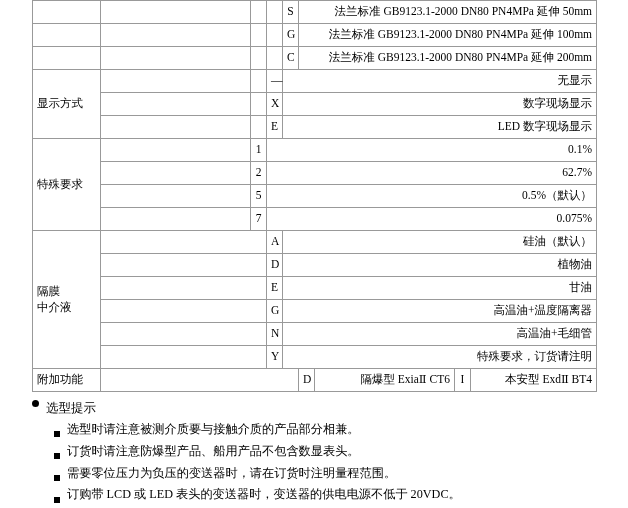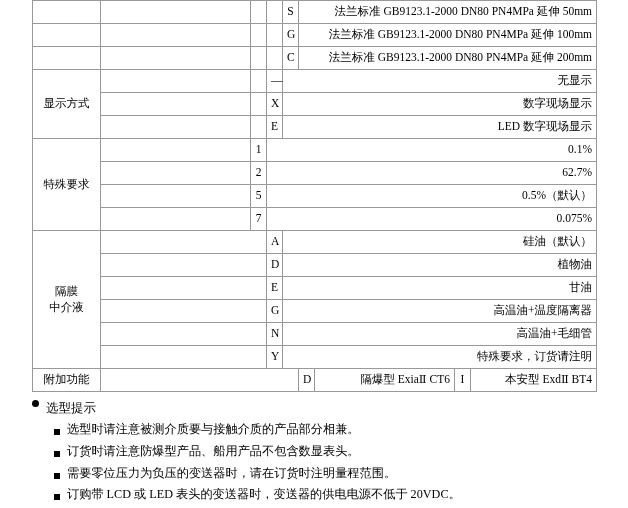--- a/index.html
+++ b/index.html
@@ -30,21 +30,21 @@
   }
   table.spec td {
     border: 1px solid #999999;
     padding: 2px 4px;
     vertical-align: middle;
     font-size: 11.5px;
     line-height: 1.35;
     height: 18px;
   }
   td.cat {
-    text-align: center;
+    text-align: left;
     width: 68px;
     font-size: 11.5px;
     margin-left: 28px;
   }
   td.code {
     text-align: center;
     width: 16px;
     padding: 2px 2px;
   }
   td.desc {
@@ -76,21 +76,21 @@
     background: #000;
     flex: 0 0 auto;
   }
   .tip-list {
     margin: 5px 0 0 0;
     padding: 0;
     list-style: none;
   }
   .tip-list li {
     display: flex;
-    align-items: center;
+    align-items: flex-end;
     gap: 7px;
     margin-left: 22px;
     margin-bottom: 6.5px;
     font-size: 12.2px;
     line-height: 1.25;
   }
   .bullet-square {
     display: inline-block;
     width: 6px;
     height: 6px;

